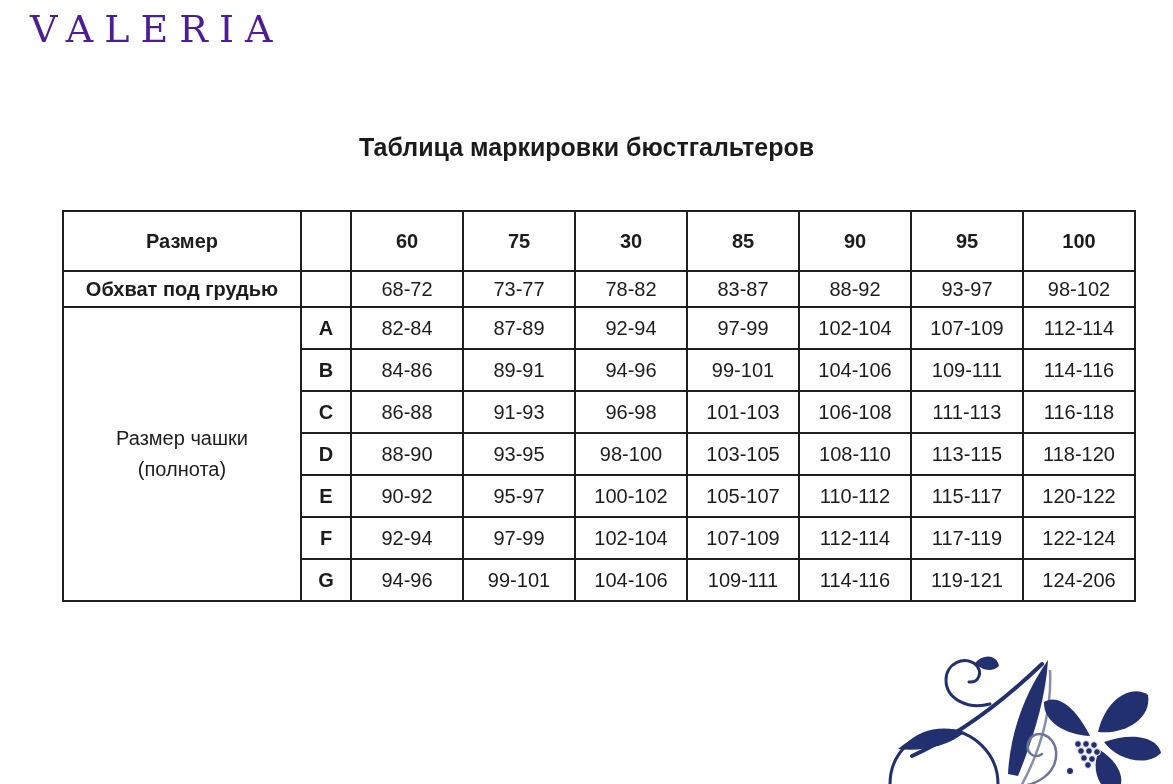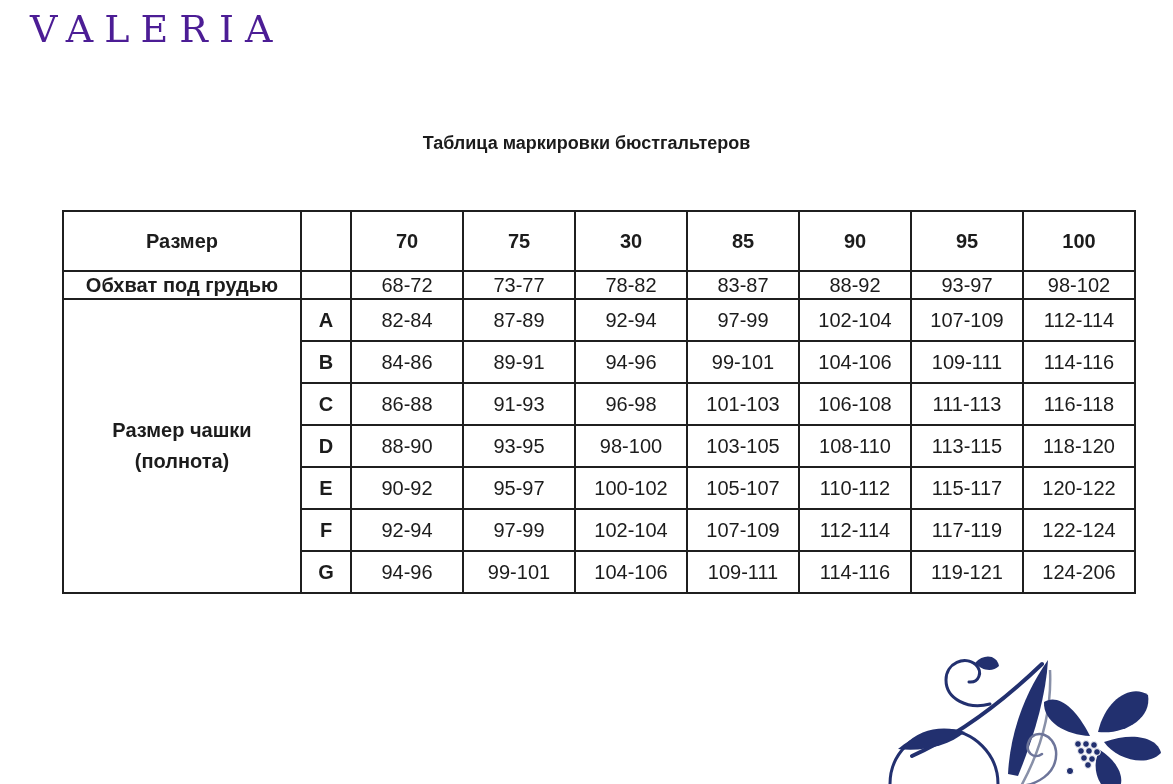--- a/index.html
+++ b/index.html
@@ -20,40 +20,40 @@
     letter-spacing: 11px;
     color: #4c1d95;
     font-weight: normal;
     text-shadow: 0 0 1px #ffffff;
   }
 
   
   .title {
     position: absolute; left: 0; right: 0; top: 133px;
     text-align: center;
-    font-size: 18px; font-weight: bold;
+    font-size: 25px; font-weight: bold;
     color: #1b1b1b;
   }
 
   
   .table-wrap { position: absolute; left: 62px; top: 210px; }
   table.size-table {
     border-collapse: collapse;
     table-layout: fixed;
   }
   .size-table td, .size-table th {
     border: 2px solid #1f1f1f;
     padding: 0;
     font-size: 20px;
     text-align: center;
     vertical-align: middle;
     background: #ffffff;
   }
   .size-table tr.r-head  { height: 60px; }
-  .size-table tr.r-under { height: 28px; }
+  .size-table tr.r-under { height: 36px; }
   .size-table tr.r-cup   { height: 42px; }
 
   .row-label {
     text-align: left;
     padding-left: 12px;
     font-weight: bold;
     font-size: 19px;
     background: #f8e2c2;
   }
   .head-num {
@@ -68,21 +68,21 @@
   .spacer-white { background: #ffffff; }
   .cup-letter {
     font-weight: bold;
     background: #cfccdf;
     box-shadow: inset 0 0 0 2px #ffffff;
   }
   .cup-block {
     background: #f8e2c2;
     text-align: left;
     padding-left: 12px;
-    font-weight: bold;
+    font-weight: normal;
     font-size: 19px;
     line-height: 1.55;
     vertical-align: middle;
   }
   .data-cell { background: #ffffff; font-weight: normal; }
 
   
   .instructions {
     position: absolute; left: 72px; top: 658px;
   }
@@ -117,21 +117,21 @@
         <col style="width:112px">
       <col style="width:112px">
         <col style="width:112px">
         <col style="width:112px">
         <col style="width:112px">
     </colgroup>
     <tbody id="table-body">
         <tr class="r-head">
           <td class="row-label">Размер</td>
           <td class="spacer-peach"></td>
-          <td class="head-num">70</td>
+          <td class="head-num">60</td>
           <td class="head-num">75</td>
           <td class="head-num">30</td>
           <td class="head-num">85</td>
           <td class="head-num">90</td>
           <td class="head-num">95</td>
           <td class="head-num">100</td>
         </tr>
         <tr class="r-under">
           <td class="row-label">Обхват под грудью</td>
           <td class="spacer-white"></td>

